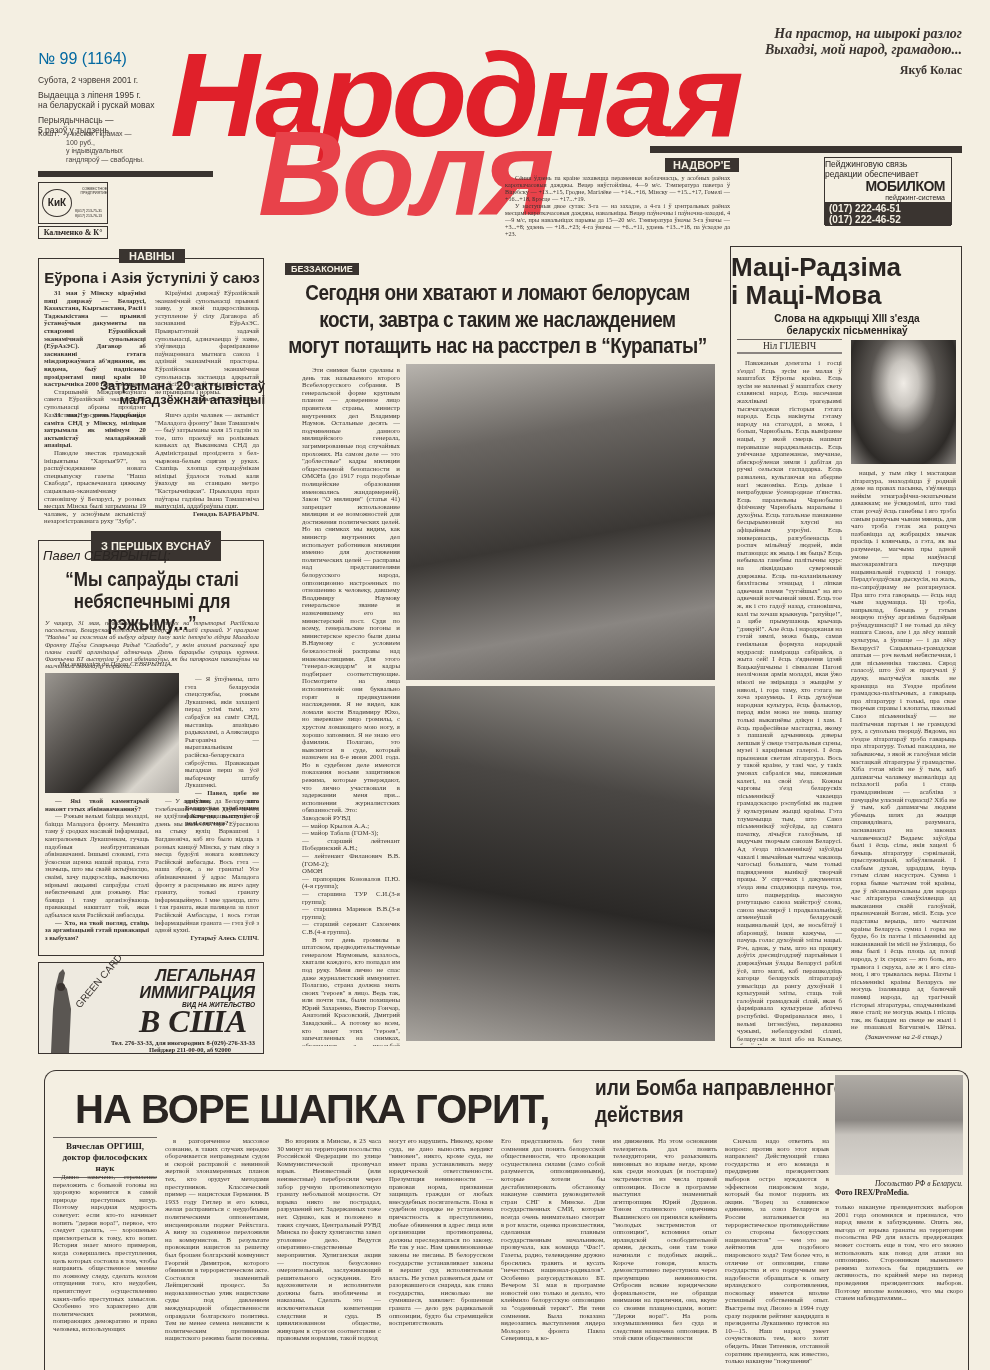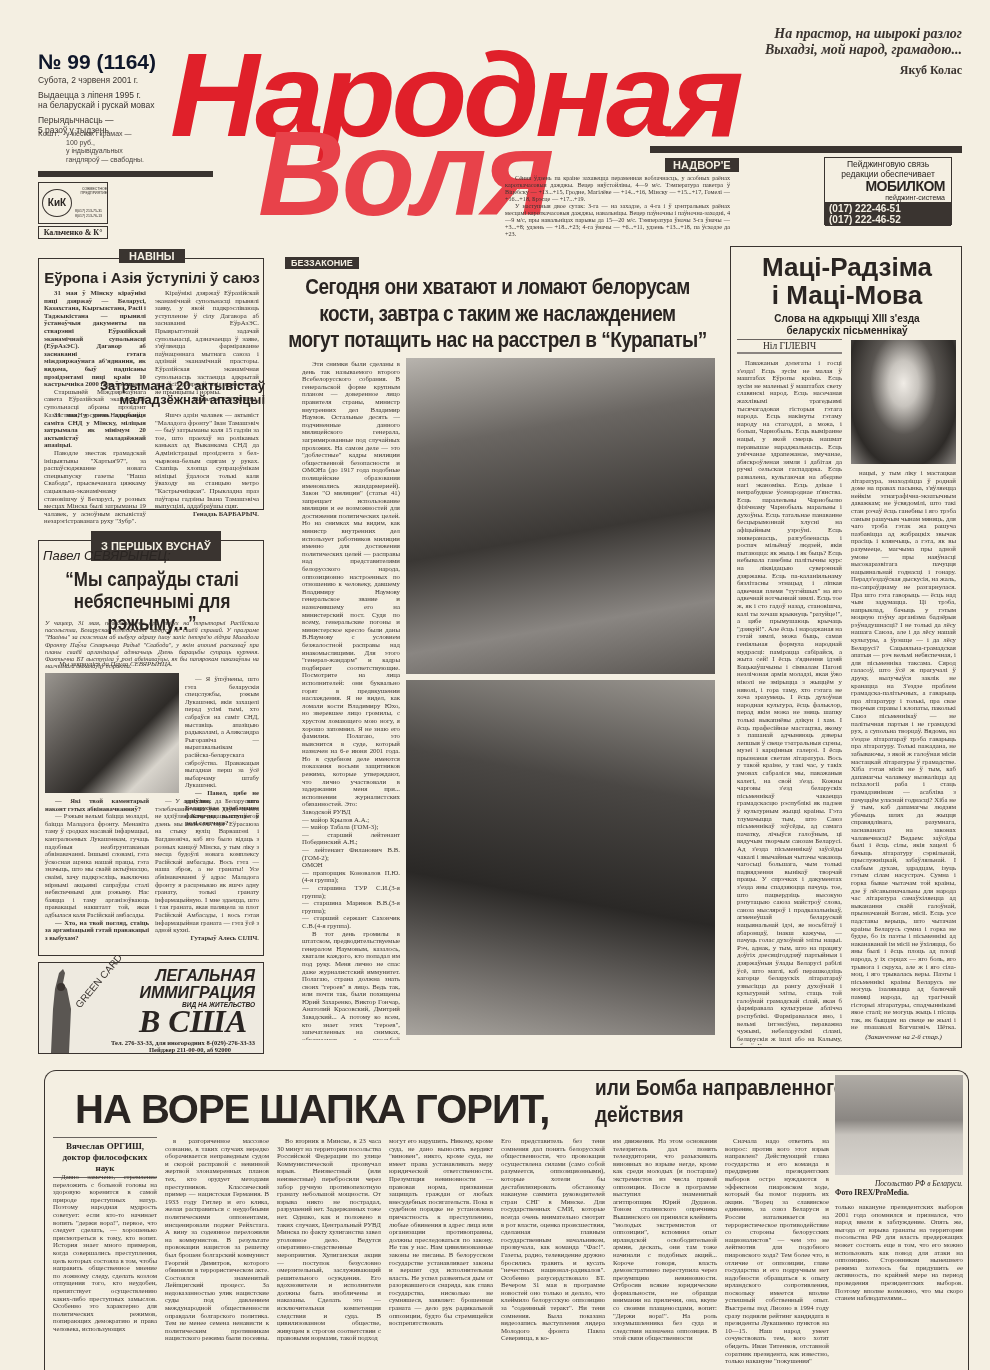--- a/index.html
+++ b/index.html
@@ -12,21 +12,21 @@
 .body-text p{text-indent:10px}
 .photo{background:linear-gradient(160deg,#8a8680 0%,#5a5652 40%,#3e3b38 70%,#7a7672 100%);overflow:hidden}
 .boxed{border:1.5px solid #3a3430}
 .tag{background:#3a3430;color:#f4efe2;font-family:"Liberation Sans",sans-serif;font-weight:bold}
 .rule{background:#3a3430}
 </style>
 </head>
 <body>
 
 <div class="abs" style="left:0;top:0;width:990px;height:225px">
-  <div class="abs sans" style="left:38px;top:50px;font-size:21px;font-weight:bold;color:#0f172a;white-space:nowrap">№ 99 (1164)</div>
+  <div class="abs sans" style="left:38px;top:50px;font-size:16px;font-weight:normal;color:#0369a1;white-space:nowrap">№ 99 (1164)</div>
   <div class="abs sans" style="left:38px;top:75px;font-size:8.5px;line-height:10.5px;color:#3a3430;width:170px">
     <div>Субота, 2 чэрвеня 2001 г.</div>
     <div style="height:4px"></div>
     <div>Выдаецца з ліпеня 1995 г.</div>
     <div>на беларускай і рускай мовах</div>
     <div style="height:4px"></div>
     <div>Перыядычнасць —</div>
     <div>5 разоў у тыдзень</div>
   </div>
   <div class="abs sans" style="left:38px;top:130px;font-size:7px;line-height:8.5px;color:#4a4440;width:170px">
@@ -63,21 +63,21 @@
 
 <div class="abs" style="left:505px;top:158px;width:225px;height:72px">
   <div class="abs tag" style="left:160px;top:0;padding:1px 8px;font-size:11px">НАДВОР'Е</div>
   <div class="abs body-text" style="left:0;top:16px;width:225px;font-size:6.2px;line-height:7px">
     <p>Сёння ўдзень па краіне захавецца пераменная воблачнасць, у асобных раёнах кароткачасовыя дажджы. Вецер няўстойлівы, 4—9 м/с. Тэмпература паветра ў Віцебску — +13...+15, Гродне, Магілёве — +14...+16, Мінску — +15...+17, Гомелі — +16...+18, Брэсце — +17...+19.</p>
     <p>У наступныя двое сутак: 3-га — на захадзе, а 4-га і ў цэнтральных раёнах месцамі кароткачасовыя дажджы, навальніцы. Вецер паўночны і паўночна-заходні, 4—9 м/с, пры навальніцах парывы да 15—20 м/с. Тэмпература ўначы 3-га ўначы — +3...+8; удзень — +18...+23; 4-га ўначы — +6...+11, удзень +13...+18, па ўсходзе да +23.</p>
   </div>
 </div>
 
 <div class="abs boxed" style="left:824px;top:157px;width:128px;height:68px;background:#f4efe2">
-  <div class="sans" style="text-align:center;font-size:8.5px;line-height:9.5px;margin-top:2px">
+  <div class="sans" style="text-align:left;font-size:8.5px;line-height:9.5px;margin-top:2px">
     <div>Пейджинговую связь</div>
     <div>редакции обеспечивает</div>
   </div>
   <div class="sans" style="text-align:right;padding-right:6px;font-size:14px;font-weight:bold;line-height:15px;letter-spacing:-0.5px">МОБИЛКОМ</div>
   <div class="sans" style="text-align:right;padding-right:6px;font-size:7px">пейджинг-система</div>
   <div class="sans" style="background:#3a3430;color:#f4efe2;font-weight:bold;font-size:10px;line-height:11px;padding:1px 4px;margin-top:1px">
     <div>(017) 222-46-51</div>
     <div>(017) 222-46-52</div>
   </div>
 </div>
@@ -141,21 +141,21 @@
   </div>
   <div class="abs sans" style="left:34px;top:40px;font-size:10px;transform:rotate(-50deg);transform-origin:left top;white-space:nowrap;color:#3a3430">GREEN CARD</div>
   <div class="abs sans" style="right:8px;top:4px;font-size:16px;font-weight:bold;font-style:italic;white-space:nowrap">ЛЕГАЛЬНАЯ</div>
   <div class="abs sans" style="right:8px;top:21px;font-size:16px;font-weight:bold;font-style:italic;white-space:nowrap">ИММИГРАЦИЯ</div>
   <div class="abs sans" style="right:8px;top:38px;font-size:6.5px;font-weight:bold;font-style:italic;white-space:nowrap">ВИД НА ЖИТЕЛЬСТВО</div>
   <div class="abs serif" style="left:100px;top:42px;font-size:32px;font-weight:bold;font-style:italic;line-height:32px;white-space:nowrap">В США</div>
   <div class="abs serif" style="left:72px;top:76px;font-size:6.5px;font-weight:bold;white-space:nowrap">Тел. 276-33-33, для иногородних 8-(029)-276-33-33</div>
   <div class="abs serif" style="left:110px;top:83px;font-size:6.5px;font-weight:bold;white-space:nowrap">Пейджер 211-00-00, аб 92000</div>
 </div>
 
-<div class="abs" style="left:280px;top:240px;width:435px;height:815px">
+<div class="abs" style="left:280px;top:246px;width:435px;height:815px">
   <div class="abs tag" style="left:5px;top:17px;padding:1px 6px;font-size:9px">БЕЗЗАКОНИЕ</div>
   <div class="abs sans" style="left:0;top:34px;width:435px;text-align:center;font-size:19px;font-weight:bold;line-height:22px;letter-spacing:-0.5px;transform:scaleY(1.2);transform-origin:center top">
     <div>Сегодня они хватают и ломают белорусам</div>
     <div>кости, завтра с таким же наслаждением</div>
     <div>могут потащить нас на расстрел в “Курапаты”</div>
   </div>
   <div class="abs body-text" style="left:22px;top:120px;width:98px;height:680px;font-size:6.8px;line-height:7.6px">
     <p>Эти снимки были сделаны в день так называемого второго Всебелорусского собрания. В генеральской форме крупным планом — доверенное лицо правителя страны, министр внутренних дел Владимир Наумов. Остальные десять — подчиненные данного милицейского генерала, загримированные под случайных прохожих. На самом деле — это "доблестные" кадры милиции общественной безопасности и ОМОНа (до 1917 года подобные полицейские образования именовались жандармерией). Закон "О милиции" (статья 41) запрещает использование милиции и ее возможностей для достижения политических целей. Но на снимках мы видим, как министр внутренних дел использует работников милиции именно для достижения политических целей — расправы над представителями белорусского народа, оппозиционно настроенных по отношению к человеку, давшему Владимиру Наумову генеральское звание и назначившему его на министерский пост. Судя по всему, генеральские погоны и министерское кресло были даны В.Наумову с условием безжалостной расправы над инакомыслящими. Для этого "генерал-жандарм" и кадры подбирает соответствующие. Посмотрите на лица исполнителей: они буквально горят в предвкушении наслаждения. Я не видел, как ломали кости Владимиру Юхо, но зверевшее лицо громилы, с хрустом ломающего мою ногу, я хорошо запомнил. Я не знаю его фамилии. Полагаю, это выяснится в суде, который назначен на 6-е июня 2001 года. Но в судебном деле имеются показания восьми защитников режима, которые утверждают, что лично участвовали в задержании меня при... исполнении журналистских обязанностей. Это:</p>
     <div>
       <div>Заводской РУВД</div>
@@ -170,21 +170,21 @@
       <div>— старший сержант Сахончик С.В.(4-я группа).</div>
     </div>
     <p>В тот день громилы в штатском, предводительствуемые генералом Наумовым, казалось, хватали каждого, кто попадал им под руку. Меня лично не спас даже журналистский иммунитет. Полагаю, страна должна знать своих "героев" в лицо. Ведь так, или почти так, были похищены Юрий Захаренко, Виктор Гончар, Анатолий Красовский, Дмитрий Завадский... А потому ко всем, кто знает этих "героев", запечатленных на снимках, обращаемся с просьбой позвонить в "Народную волю" и рассказать, что это за люди, в каких семьях они выросли, какую школу окончили, каких убеждений придерживаются, какие другие "заслуги" числятся за ними. Мы готовы увековечить "подвиги" этих молодцев. Уверен, пройдут годы и дети этих "героев" спросят: "Папа, тебе не стыдно за то, что ты делал?"</p>
 
   </div>
   <div class="abs photo" style="left:126px;top:118px;width:309px;height:316px;background:linear-gradient(170deg,#b8b4ae 0%,#6a6662 25%,#3a3734 55%,#8a8682 80%,#5a5652 100%)"></div>
   <div class="abs photo" style="left:126px;top:440px;width:309px;height:355px;background:linear-gradient(190deg,#9a9690 0%,#4a4744 30%,#2a2826 60%,#7a7672 85%,#a8a49e 100%)"></div>
 </div>
 
 <div class="abs boxed" style="left:730px;top:246px;width:232px;height:802px">
-  <div class="abs sans" style="left:0;top:6px;width:232px;text-align:center;font-size:26px;font-weight:bold;line-height:28px">
+  <div class="abs sans" style="left:0;top:6px;width:232px;text-align:left;font-size:26px;font-weight:bold;line-height:28px">
     <div>Маці-Радзіма</div>
     <div>і Маці-Мова</div>
   </div>
   <div class="abs sans" style="left:0;top:66px;width:232px;text-align:center;font-size:10px;font-weight:bold;line-height:12px">
     <div>Слова на адкрыцці XIII з'езда</div>
     <div>беларускіх пісьменнікаў</div>
   </div>
   <div class="abs serif" style="left:6px;top:92px;width:105px;text-align:center;font-size:9.5px;border-top:1px solid #6a6460;border-bottom:2px solid #8a8480;padding:1px 0">Ніл ГІЛЕВІЧ</div>
   <div class="abs photo" style="left:120px;top:93px;width:105px;height:124px;background:radial-gradient(ellipse at 50% 35%,#f0ece6 0%,#c8c4be 20%,#5a5652 45%,#2e2b28 75%,#8a8682 100%)"></div>
   <div class="abs body-text" style="left:6px;top:112px;width:105px;height:686px;font-size:6.8px;line-height:7.6px;text-indent:8px">Паважаныя дэлегаты і госці з'езда! Есць зусім не малая ў маштабах Еўропы краіна. Есць зусім не маленькі ў маштабах свету славянскі народ. Есць насечаная жахлівымі трагедыямі тысячагадовая гісторыя гэтага народа. Есць накінуты гэтаму народу на стагоддзі, а можа, і больш, Чарнобыль. Есць выміранне нацыі, у якой смерць нашмат перавышае нараджальнасць. Есць уніччанае здрапежанае, змучанае, абяскроўленая зямля і дабітая да ручкі сельская гаспадарка. Есць развалена, кульгаючая на абедзве нагі эканоміка. Есць дзікае і непрабуднае ўсенароднае п'янства. Есць паралельны Чарнобылю фізічнаму Чарнобыль маральны і духоўны. Есць татальнае панаванне бесцырымоннай хлусні на афіцыйным узроўні. Есць зняверанасць, разгубленасць і роспач мільёнаў людзей, якія пытаюцца: як жыць і як быць? Есць небывала ганебны палітычны курс на ліквідацыю суверэннай дзяржавы. Есць па-каланіяльнаму бязлітасны этнацыд і ліпкая адвечная племя "тутэйшых" на яго адвечнай вотчыннай зямлі. Есць тое ж, як і сто гадоў назад, становішча, калі ты хочаш крыкнуць "ратуйце!", а цябе прымушаюць крычаць "дзякуй!". Але ёсць і народжаная на гэтай зямлі, можа быць, самая геніяльная формула народнай мудрасці: памірацца сабірайся, а жыта сей! І ёсць з'яднення ідэяй Бацькаўшчыны і сімвалам Пагоні незлічоная армія моладзі, якая ўжо ніколі не змірыцца з жыццём у няволі, і гора таму, хто гэтага не хоча зразумець. І ёсць духоўная народная культура, ёсць фальклор, перад якім можа не зняць шапку толькі выкапнёвы дзікун і хам. І ёсць прафесійнае мастацтва, якому з пашанай адчыняюць дзверы лепшыя ў свеце тэатральныя сцэны, музеі і карцінныя галерэі. І ёсць прызнаная светам літаратура. Вось у такой краіне, у такі час, у такіх умовах сабраліся мы, паважаныя калегі, на свой з'езд. Кожны чарговы з'езд беларускіх пісьменнікаў чакаецца грамадскасцю рэспублікі як падзея ў культурным жыцці краіны. Гэта тлумачыцца тым, што Саюз пісьменнікаў заўсёды, ад самага пачатку, лічыўся галоўным, ці вядучым творчым саюзам Беларусі. Ад з'езда пісьменнікаў заўсёды чакалі і звычайныя чытачы чакаюць чагосьці большага, чым толькі падвядзення вынікаў творчай працы. У спрэчках і дакументах з'езда яны спадзяюцца пачуць тое, што пацвердзіць высокую рэпутацыю саюза майстроў слова, саюза мысляроў і прадказальнікаў, агменеўшай беларускай нацыянальнай ідэі, яе носьбітаў і абаронцаў, інакш кажучы, — пачуць голас духоўнай эліты нацыі. Рэч, аднак, у тым, што на працягу доўгіх дзесяцігоддзяў партыйныя і дзяржаўныя ўлады Беларусі рабілі ўсё, што маглі, каб перашкодзіць кагорце беларускіх літаратараў узвысіцца да рангу духоўнай і культурнай эліты, стаць той галоўнай грамадскай сілай, якая б фарміравала культурнае аблічча рэспублікі. Фарміравалася яно, і вельмі інтэнсіўна, пераважна чужымі, небеларускімі сіламі, беларускія ж ішлі або на Калыму, або ў Курапаты, а тых, хто такое долі пазбегнуў, — стараліся ператвараць у пакорных слугаў рэжыму. Усё гэта дало адпаведныя вынікі: і да гэтага часу яшчэ не ўсе з нас усвядомілі, што гэта дзіка ненармальны стан рэчаў, калі духоўная культура карэннай</div>

